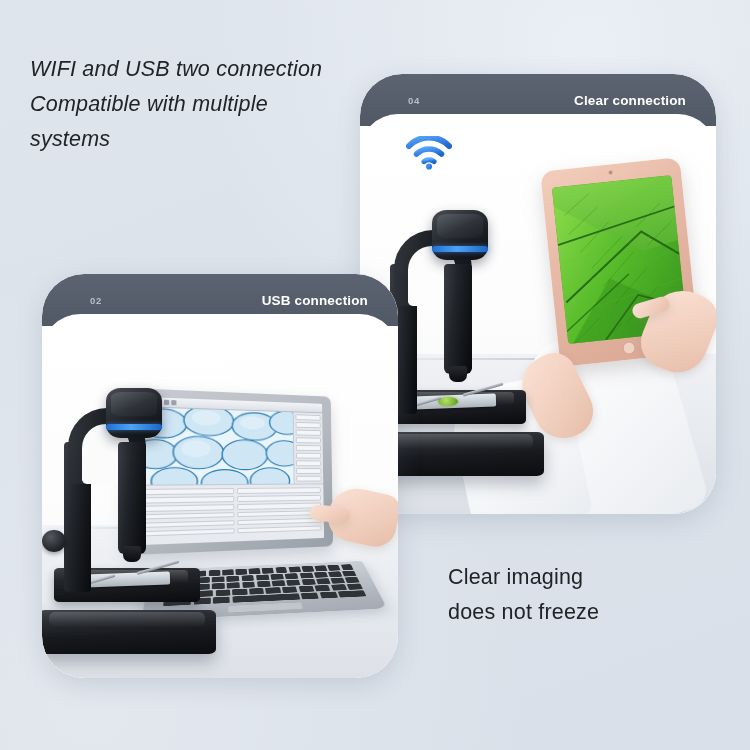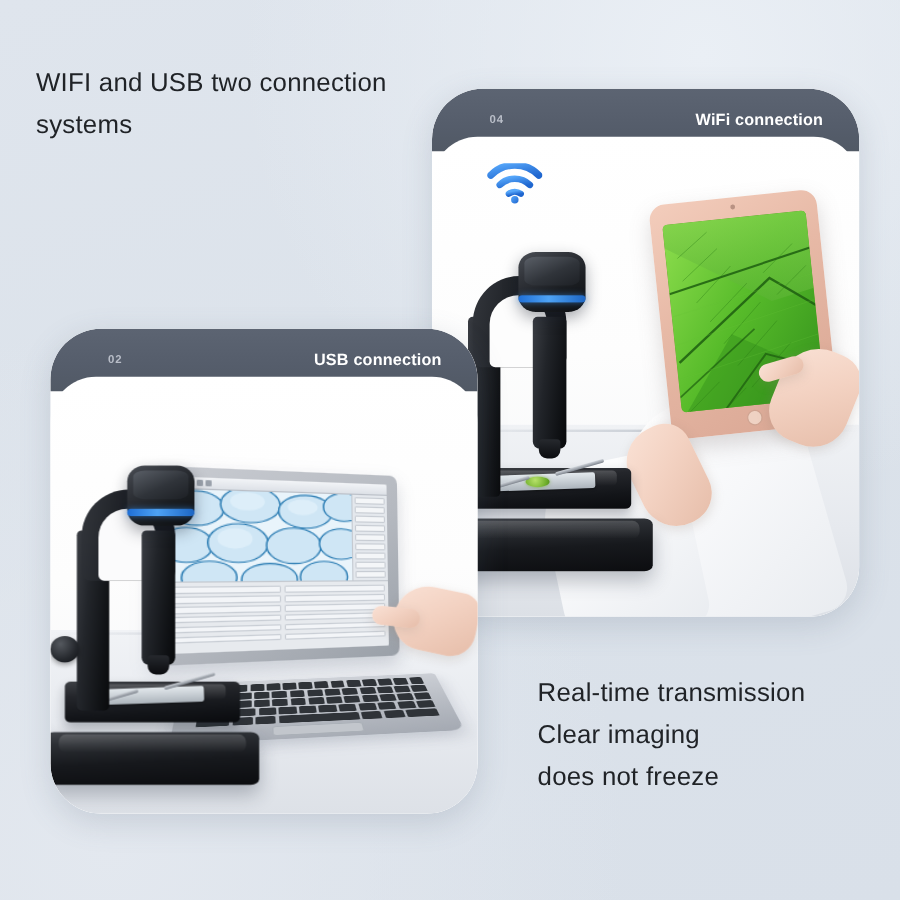--- a/index.html
+++ b/index.html
@@ -17,21 +17,21 @@
       radial-gradient(circle at 12% 94%, #e3e8ef 0%, rgba(227,232,239,0) 45%),
       linear-gradient(160deg, #dfe5ed 0%, #dbe2ea 55%, #d9e0e9 100%);
   }
 
   
   .caption { position:absolute; z-index:6; color:#23262b; }
   .caption .line {
     font-size:21.5px; line-height:35px; letter-spacing:.2px;
     white-space:pre; color:#202327; font-weight:400;
   }
-  #caption-top { left:30px; top:52px; }
+  #caption-top { left:30px; top:52px;font-style:italic; }
   #caption-bottom { left:448px; top:560px; }
 
   
   .panel {
     position:absolute; overflow:hidden;
     border-radius:42px;
     box-shadow:0 7px 26px rgba(90,105,125,.20);
     background:#fff;
   }
   #panel-wifi { left:360px; top:74px; width:356px; height:440px; z-index:4; }
@@ -219,28 +219,29 @@
     border-radius:0 0 0 60%;
   }
 </style>
 </head>
 <body>
 
 <div id="stage">
 
   <div class="caption" id="caption-top">
     <div class="line">WIFI and USB two connection</div>
+    <div class="line">Compatible with multiple</div>
     <div class="line">systems</div>
   </div>
 
   <div class="panel" id="panel-wifi">
 
     <div class="panel-header">
       <span class="badge">04</span>
-      <span class="ptitle">WiFi connection</span>
+      <span class="ptitle">Clear connection</span>
     </div>
 
     <div class="panel-body">
       <div class="scene">
 
         <div style="position:absolute;left:0;right:0;bottom:0;height:40%;
                     background:linear-gradient(180deg,#f0f2f5 0%,#e6e9ee 55%,#dce0e6 100%);"></div>
         <div style="position:absolute;left:0;right:0;bottom:38.5%;height:2px;
                     background:linear-gradient(90deg,rgba(200,205,212,0),#cbd0d7,rgba(200,205,212,0));"></div>
 
@@ -522,18 +523,17 @@
 
         <div class="ms-head" style="left:64px;top:74px;width:56px;height:50px;">
           <div class="top"></div>
           <div class="ring"></div>
         </div>
       </div>
     </div>
   </div>
 
   <div class="caption" id="caption-bottom">
-    <div class="line">Real-time transmission</div>
     <div class="line">Clear imaging</div>
     <div class="line">does not freeze</div>
   </div>
 
 </div>
 
 </body></html>

